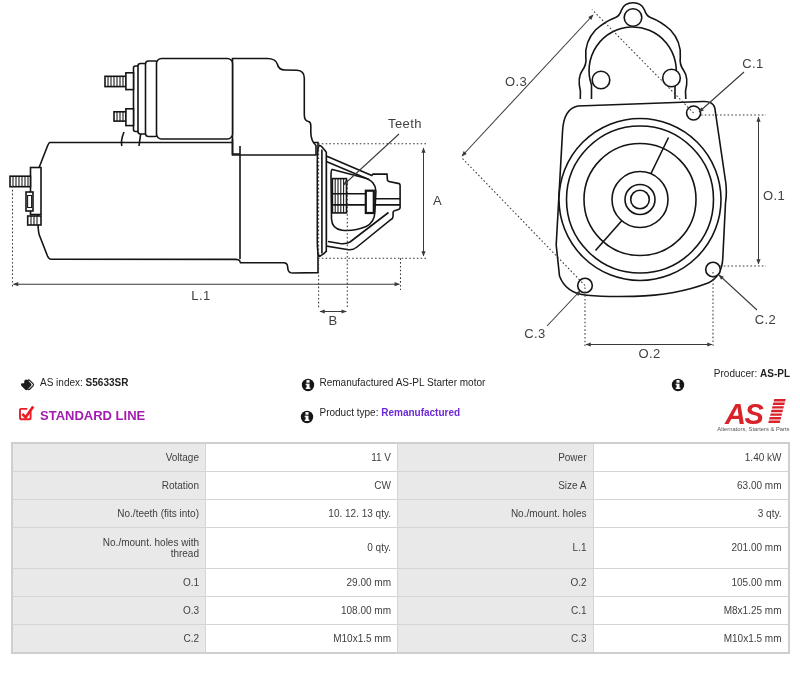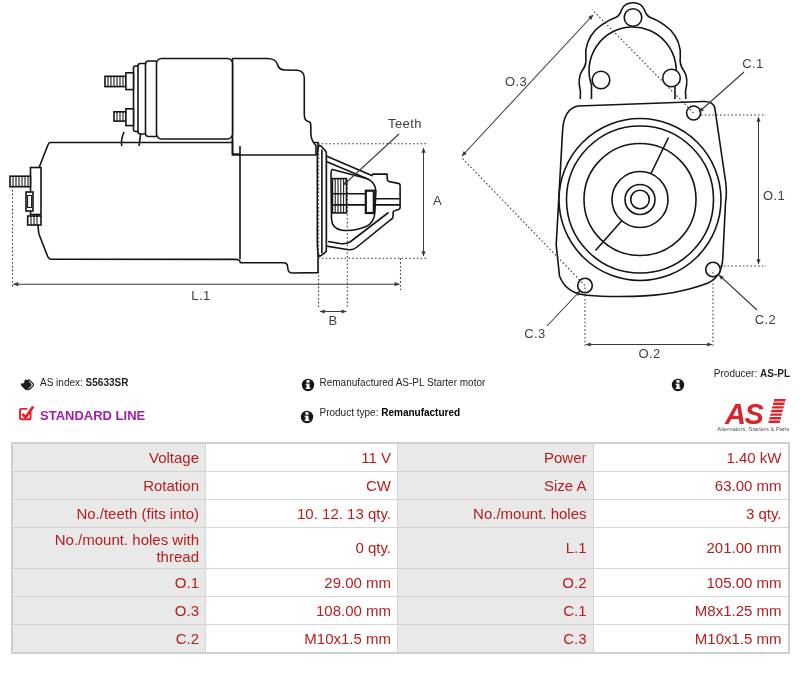--- a/index.html
+++ b/index.html
@@ -5,21 +5,21 @@
   html,body{margin:0;padding:0;background:#fff;}
   body{width:800px;height:692px;position:relative;font-family:"Liberation Sans",sans-serif;overflow:hidden;}
   .abs{position:absolute;}
   .p{fill:#fff;stroke:#141414;stroke-width:1.6;}
   .ln{fill:none;stroke:#141414;stroke-width:1.6;}
   .thin{fill:none;stroke:#141414;stroke-width:1.05;}
   .dim{fill:none;stroke:#3a3a3a;stroke-width:1.05;}
   .dt{fill:none;stroke:#3a3a3a;stroke-width:1.05;stroke-dasharray:1.6 2.2;}
   .lbl{font-family:"Liberation Sans",sans-serif;font-size:13px;fill:#3f3f3f;letter-spacing:.4px;}
   table{border-collapse:collapse;table-layout:fixed;}
-  td{border:1.5px solid #d5d5d5;font-size:15px;color:#b91c1c;text-align:right;padding:0 6px 0 16px;vertical-align:middle;}
+  td{border:1.5px solid #d5d5d5;font-size:10px;color:#404040;text-align:right;padding:0 6px 0 16px;vertical-align:middle;}
   td.g{background:#e9e9e9;}
   .it{font-size:10px;color:#1f1f1f;white-space:nowrap;}
 </style>
 </head>
 <body>
 <svg class="abs" style="left:0;top:0" width="800" height="370" viewBox="0 0 800 370">
   <defs>
     <marker id="ah" viewBox="0 0 10 10" refX="9" refY="5" markerWidth="8.5" markerHeight="5" orient="auto-start-reverse">
       <path d="M0,1 L10,5 L0,9 z" fill="#3a3a3a"></path>
     </marker>
@@ -157,21 +157,21 @@
 <div class="abs" style="left:40px;top:407.5px;font-size:13px;font-weight:bold;color:#a21caf;">STANDARD LINE</div>
 <svg class="abs" style="left:299.9px;top:409.5px" width="14" height="14" viewBox="-7 -7 14 14">
   <circle cx="0" cy="0" r="6.2" fill="#161616"></circle>
   <g fill="#fff">
     <rect x="-1.55" y="-4.9" width="3.1" height="2.6"></rect>
     <rect x="-1.4" y="-1.3" width="2.9" height="5.2"></rect>
     <rect x="-2.3" y="-1.3" width="1.1" height="1.5"></rect>
     <rect x="-2.3" y="2.6" width="4.7" height="1.3"></rect>
   </g>
 </svg>
-<div class="abs it" style="left:319.5px;top:407px;">Product type: <b style="color:#000000">Remanufactured</b></div>
+<div class="abs it" style="left:319.5px;top:407px;">Product type: <b style="color:#6d28d9">Remanufactured</b></div>
 
 <svg class="abs" style="left:712px;top:394px" width="80" height="40" viewBox="0 0 80 40">
   <g fill="#d8232a">
     <text x="13" y="29.5" font-size="29" font-weight="bold" font-style="italic" font-family="Liberation Sans,sans-serif" letter-spacing="-1.5">AS</text>
     <g transform="skewX(-14)">
       <rect x="63.5" y="5" width="11.5" height="2.4"></rect>
       <rect x="63.5" y="8.6" width="11.5" height="2.4"></rect>
       <rect x="63.5" y="12.2" width="11.5" height="2.4"></rect>
       <rect x="63.5" y="15.8" width="11.5" height="2.4"></rect>
       <rect x="63.5" y="19.4" width="11.5" height="2.4"></rect>

